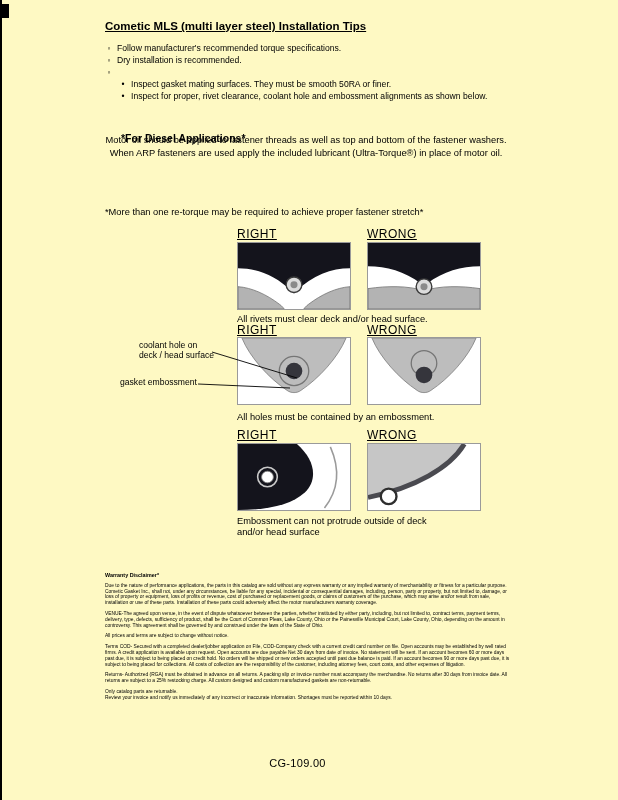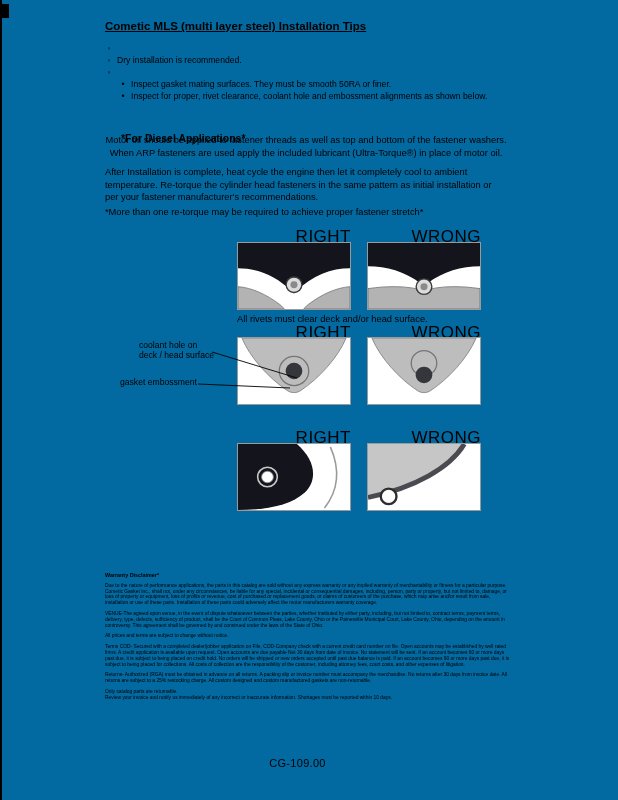--- a/index.html
+++ b/index.html
@@ -1,17 +1,17 @@
 <!DOCTYPE html>
 <html><head>
 <meta charset="utf-8">
 <style>
   html,body { margin:0; padding:0; background:#ffffff; }
   .page {
-    position:relative; width:618px; height:800px; background:#0369a1;
+    position:relative; width:618px; height:800px; background:#fef9c3;
     font-family:"Liberation Sans", sans-serif; color:#000; overflow:hidden;
   }
   .edge-line  { position:absolute; left:0; top:0; width:2px; height:800px; background:#000; }
   .edge-notch { position:absolute; left:0; top:4px; width:9px; height:14px; background:#000; }
 
   .title {
     position:absolute; left:105px; top:20px; margin:0;
     font-size:11.5px; font-weight:bold; text-decoration:underline; white-space:nowrap;
   }
 
@@ -19,21 +19,21 @@
   .tip-row { display:flex; gap:4px; white-space:nowrap; }
   .tip-row .mk { width:8px; text-align:center; flex:0 0 auto; }
   .tip-row.sub { margin-left:14px; }
 
   .diesel-heading { position:absolute; left:105px; top:116px; margin:16px; font-size:10.5px; font-weight:bold; }
   .para { position:absolute; left:105px; width:402px; font-size:9.3px; line-height:12.5px; }
   .para.p1 { top:134px; white-space:pre-line;text-align:center; }
   .para.p2 { top:166px; }
   .note { position:absolute; left:105px; top:207px; font-size:9.3px; white-space:nowrap; }
 
-  .col-label { position:absolute; width:114px; text-align:right; font-size:17px; letter-spacing:0.5px; }
+  .col-label { position:absolute; width:114px; text-align:left; font-size:12px; letter-spacing:0.5px;text-decoration:underline; }
   .imgbox { position:absolute; width:114px; height:68px; border:1px solid #9a9a9a; box-sizing:border-box; background:#fff; }
   .imgbox svg { display:block; width:100%; height:100%; }
   .caption { position:absolute; left:237px; font-size:9.3px; line-height:11px; }
 
   .lead-label { position:absolute; font-size:8.6px; line-height:10px; }
   .lead1 { left:139px; top:340px; width:78px; }
   .lead2 { left:120px; top:377px; white-space:nowrap; }
   .leader-svg { position:absolute; left:198px; top:342px; width:106px; height:52px; pointer-events:none; }
 
   .warranty { position:absolute; left:105px; top:573px; width:408px; font-size:4.9px; line-height:5.8px; }
@@ -49,20 +49,21 @@
 <div class="page">
 
   <div class="edge-line"></div>
   <div class="edge-notch"></div>
 
   <h1 class="title">Cometic MLS (multi layer steel) Installation Tips</h1>
 
   <div class="tips">
     <div class="tip-row">
       <span class="mk">◦</span>
+      <span>Follow manufacturer's recommended torque specifications.</span>
     </div>
     <div class="tip-row">
       <span class="mk">◦</span>
       <span>Dry installation is recommended.</span>
     </div>
     <div class="tip-row">
       <span class="mk">◦</span>
     </div>
     <div class="tip-row sub">
       <span class="mk">•</span>
@@ -70,21 +71,20 @@
     </div>
     <div class="tip-row sub">
       <span class="mk">•</span>
       <span>Inspect for proper, rivet clearance, coolant hole and embossment alignments as shown below.</span>
     </div>
   </div>
 
   <h2 class="diesel-heading">*For Diesel Applications*</h2>
   <div class="para p1">Motor oil should be applied to fastener threads as well as top and bottom of the fastener washers.
 When ARP fasteners are used apply the included lubricant (Ultra-Torque®) in place of motor oil.</div>
-  <div class="para p2">After Installation is complete, heat cycle the engine then let it completely cool to ambient temperature. Re-torque the cylinder head fasteners in the same pattern as initial installation or per your fastener manufacturer's recommendations.</div>
   <div class="note">*More than one re-torque may be required to achieve proper fastener stretch*</div>
 
   <div class="col-label" style="left:237px; top:227px;">RIGHT</div>
   <div class="col-label" style="left:367px; top:227px;">WRONG</div>
 
   <div class="imgbox" style="left:237px; top:242px;">
     <svg viewBox="0 0 114 68" preserveAspectRatio="none">
       <path d="M0,0 H114 V26 C95,26 76,33 59,50 L57,52 L55,50 C38,33 19,26 0,26 Z" fill="#14141c"></path>
       <circle cx="57" cy="43" r="8" fill="#dcdcdc" stroke="#3a3a3a" stroke-width="1.4"></circle>
       <circle cx="57" cy="43" r="3.6" fill="#8a8a8a"></circle>
@@ -121,39 +121,41 @@
       <circle cx="57" cy="26" r="13" fill="none" stroke="#757575" stroke-width="1.3"></circle>
       <circle cx="57" cy="38" r="8.5" fill="#35353c"></circle>
     </svg>
   </div>
 
   <svg class="leader-svg" viewBox="0 0 106 52">
     <line x1="14" y1="10" x2="99" y2="36" stroke="#000" stroke-width="0.9"></line>
     <line x1="0" y1="42" x2="92" y2="46" stroke="#000" stroke-width="0.9"></line>
   </svg>
 
+  <div class="caption" style="top:412px;">All holes must be contained by an embossment.</div>
 
   <div class="col-label" style="left:237px; top:428px;">RIGHT</div>
   <div class="col-label" style="left:367px; top:428px;">WRONG</div>
 
   <div class="imgbox" style="left:237px; top:443px;">
     <svg viewBox="0 0 114 68" preserveAspectRatio="none">
       <path d="M0,0 H60 C78,16 82,36 68,50 C54,63 30,68 0,68 Z" fill="#14141c"></path>
       <circle cx="30" cy="34" r="10" fill="none" stroke="#c9c9c9" stroke-width="1.6"></circle>
       <circle cx="30" cy="34" r="6" fill="#ffffff" stroke="#8a8a8a" stroke-width="0.8"></circle>
       <path d="M94,3 C104,26 102,48 88,66" fill="none" stroke="#9a9a9a" stroke-width="1.6"></path>
     </svg>
   </div>
   <div class="imgbox" style="left:367px; top:443px;">
     <svg viewBox="0 0 114 68" preserveAspectRatio="none">
       <path d="M0,0 H98 C84,24 48,45 0,55 Z" fill="#c6c6c6"></path>
       <path d="M98,0 C84,24 48,45 0,55" fill="none" stroke="#4a4a50" stroke-width="5"></path>
       <circle cx="21" cy="54" r="8" fill="#ffffff" stroke="#2e2e2e" stroke-width="2.4"></circle>
     </svg>
   </div>
+  <div class="caption" style="top:516px; width:215px;">Embossment can not protrude outside of deck and/or head surface</div>
 
   <div class="warranty">
     <p class="w-head">Warranty Disclaimer*</p>
     <p>Due to the nature of performance applications, the parts in this catalog are sold without any express warranty or any implied warranty of merchantability or fitness for a particular purpose.  Cometic Gasket Inc., shall not, under any circumstances, be liable for any special, incidental or consequential damages, including, person, party or property, but not limited to, damage, or loss of property or equipment, loss of profits or revenue, cost of purchased or replacement goods, or claims of customers of the purchase, which may arise and/or result from sale, installation or use of these parts.  Installation of these parts could adversely affect the motor manufacturers warranty coverage.</p>
     <p>VENUE-The agreed upon venue, in the event of dispute whatsoever between the parties, whether instituted by either party, including, but not limited to, contract terms, payment terms, delivery, type, defects, sufficiency of product, shall be the Court of Common Pleas, Lake County, Ohio or the Painesville Municipal Court, Lake County, Ohio, depending on the amount in controversy. This agreement shall be governed by and construed under the laws of the State of Ohio.</p>
     <p>All prices and terms are subject to change without notice.</p>
     <p>Terms COD- Secured with a completed dealer/jobber application on File, COD-Company check with a current credit card number on file.  Open accounts may be established by well rated firms.  A credit application is available upon request.  Open accounts are due payable Net 30 days from date of invoice.  No statement will be sent.  If an account becomes 60 or more days past due, it is subject to being placed on credit hold.  No orders will be shipped or new orders accepted until past due balance is paid.  If an account becomes 90 or more days past due, it is subject to being placed for collections.  All costs of collection are the responsibility of the customer, including attorney fees, court costs, and other expenses of litigation.</p>
     <p>Returns- Authorized (RGA) must be obtained in advance on all returns.  A packing slip or invoice number must accompany the merchandise.  No returns after 30 days from invoice date.  All returns are subject to a 25% restocking charge.  All custom designed and custom manufactured gaskets are non-returnable.</p>
     <p class="tight">Only catalog parts are returnable.</p>
     <p>Review your invoice and notify us immediately of any incorrect or inaccurate information.  Shortages must be reported within 10 days.</p>

